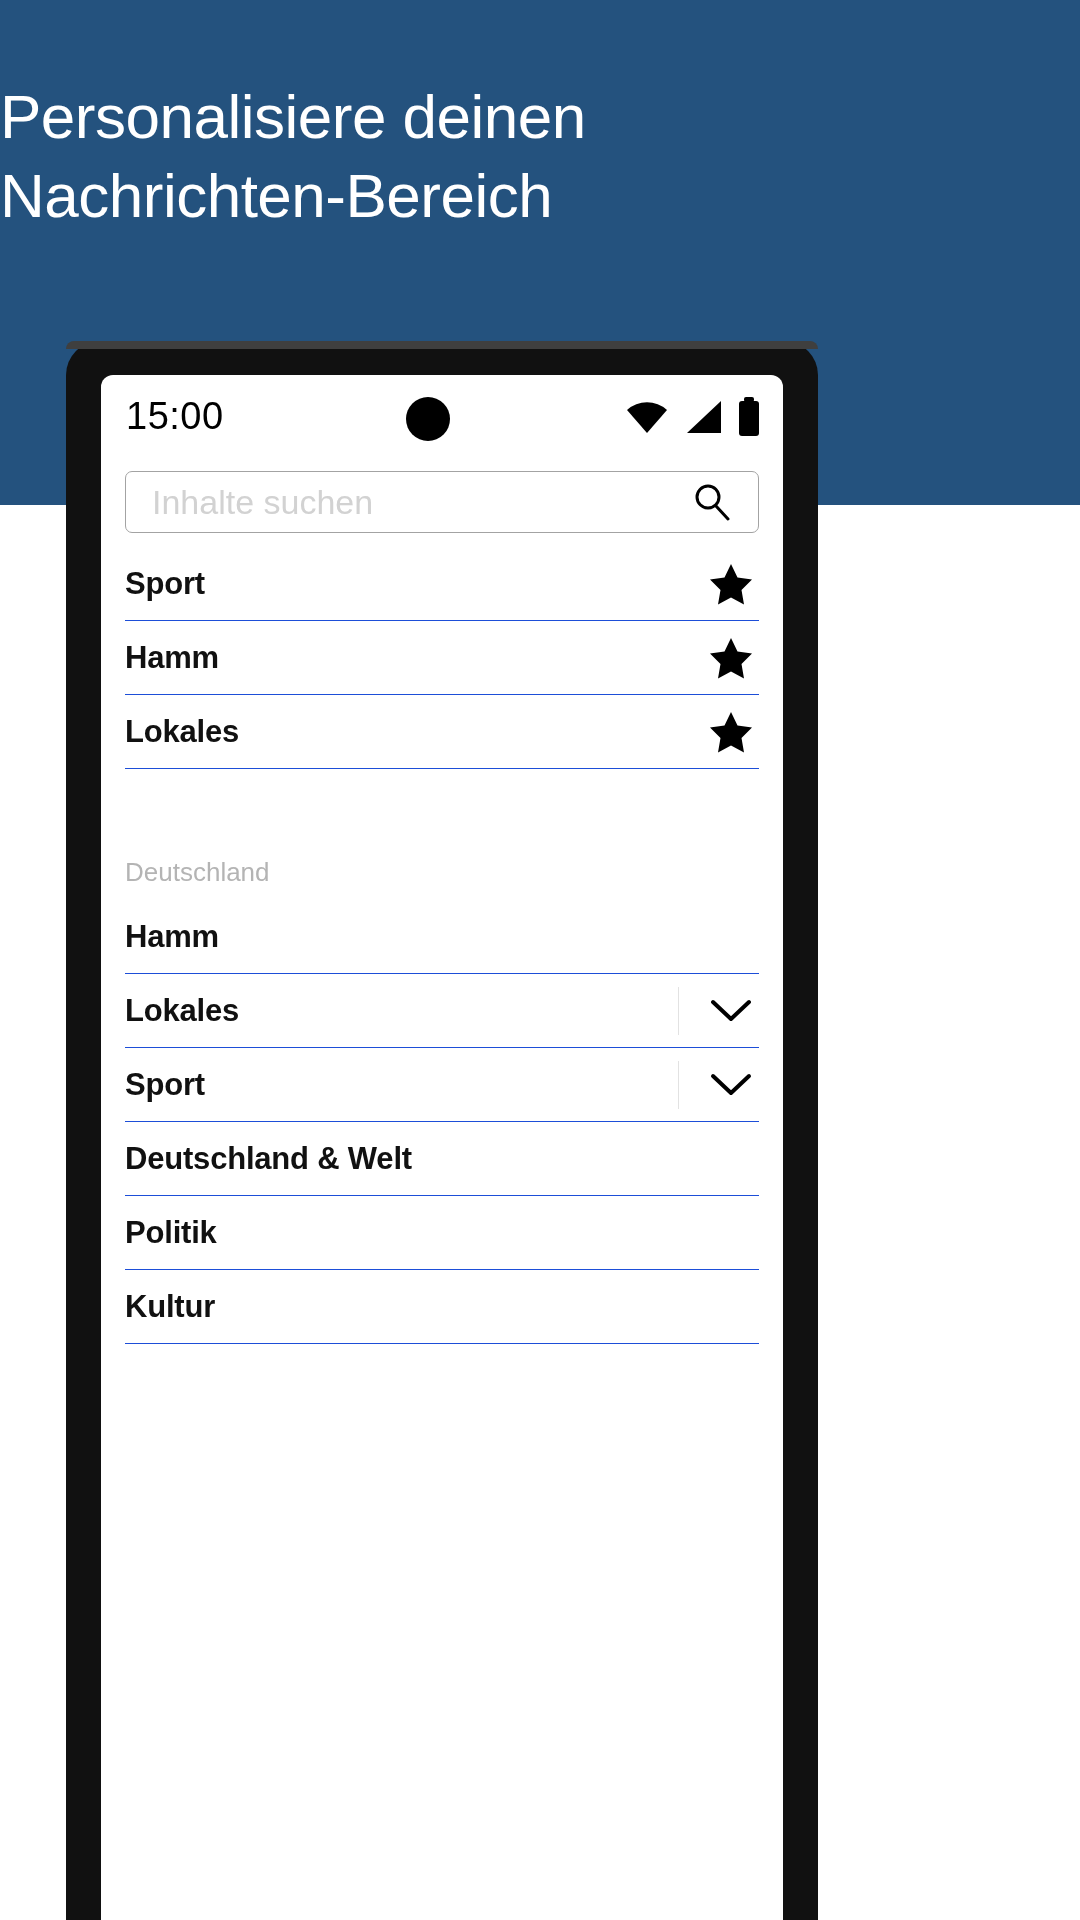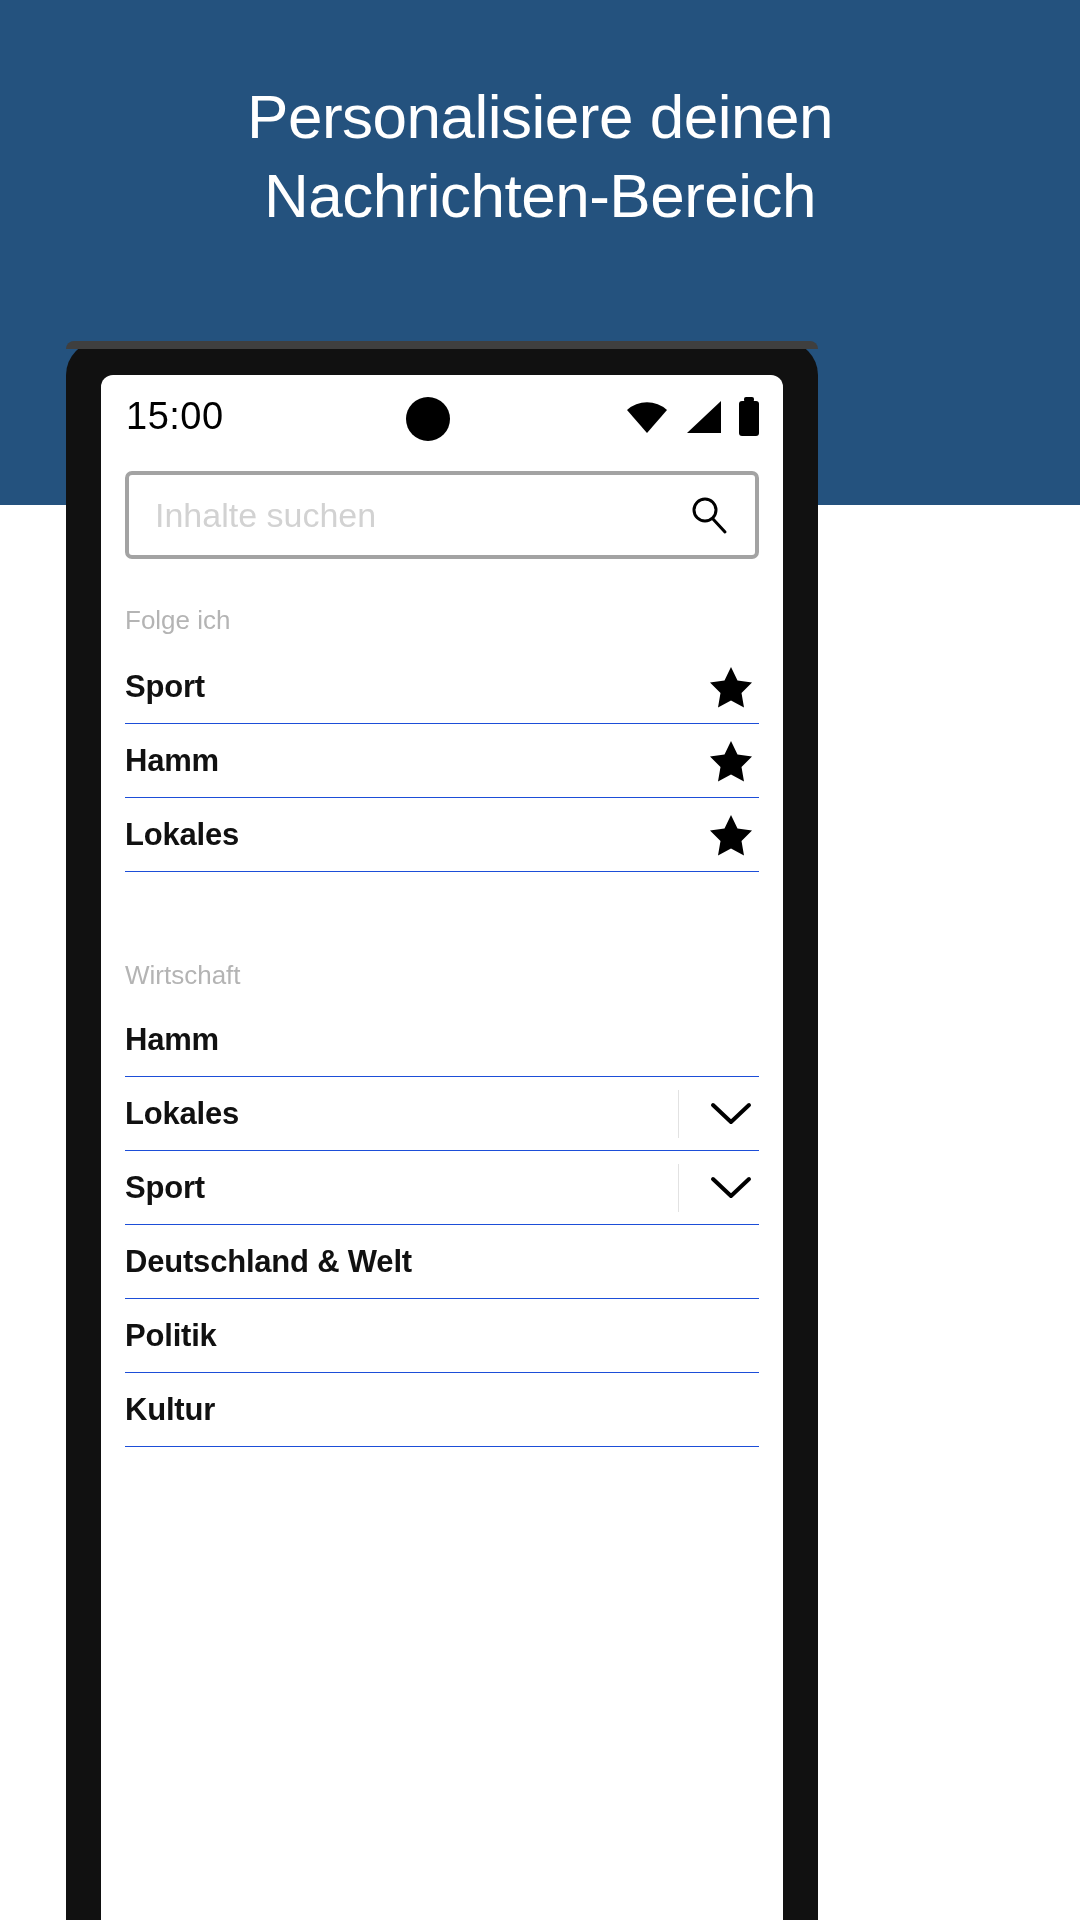--- a/index.html
+++ b/index.html
@@ -15,21 +15,20 @@
   #hero {
     position:absolute;
     left:0; top:0;
     width:1080px; height:505px;
     background:#24527e;
   }
   #hero-title {
     position:absolute;
     left:0; top:78px;
     width:1080px;
-    text-align:center;
     color:#ffffff;
     font-size:62px;
     font-weight:400;
     line-height:1.27;
     letter-spacing:-0.5px;
     white-space:pre-line;
   }
 
   
   #phone {
@@ -82,22 +81,22 @@
     right:22px; top:22px;
     display:flex;
     align-items:center;
     gap:14px;
   }
   .sicon { display:block; }
 
   
   #search-wrap {
     margin:18px 24px 0 24px;
-    height:88px;
-    border:4px solid #a3a3a3;
+    height:62px;
+    border:1px solid #a3a3a3;
     border-radius:7px;
     background:#ffffff;
     display:flex;
     align-items:center;
     padding:0 22px 0 26px;
   }
   #search-input {
     flex:1;
     border:none;
     outline:none;
@@ -183,21 +182,20 @@
     <div id="search-wrap">
       <input id="search-input" type="text" placeholder="Inhalte suchen" style="">
       <button id="search-icon-btn">
         <svg width="42" height="42" viewBox="0 0 42 42">
           <circle cx="17" cy="16" r="11" fill="none" stroke="#000" stroke-width="3"></circle>
           <line x1="25" y1="25" x2="37" y2="38" stroke="#000" stroke-width="3" stroke-linecap="round"></line>
         </svg>
       </button>
     </div>
 
-    <div class="section-label">Folge ich</div>
     <div class="list">
       <div class="row row-first">
         <span class="row-label">Sport</span>
         <button class="star-btn">
           <svg width="44" height="42" viewBox="0 0 44 42">
             <path d="M22 1 L28.5 14.5 L43 16.5 L32.5 27 L35 41.5 L22 34.5 L9 41.5 L11.5 27 L1 16.5 L15.5 14.5 Z" fill="#000"></path>
           </svg>
         </button>
       </div>
       <div class="row">
@@ -212,21 +210,21 @@
         <span class="row-label">Lokales</span>
         <button class="star-btn">
           <svg width="44" height="42" viewBox="0 0 44 42">
             <path d="M22 1 L28.5 14.5 L43 16.5 L32.5 27 L35 41.5 L22 34.5 L9 41.5 L11.5 27 L1 16.5 L15.5 14.5 Z" fill="#000"></path>
           </svg>
         </button>
       </div>
     </div>
     <div class="gap-after-follow"></div>
 
-    <div class="section-label">Wirtschaft</div>
+    <div class="section-label">Deutschland</div>
     <div class="list">
 
       <div class="row cat-first">
         <span class="row-label">Hamm</span>
       </div>
 
       <div class="row">
         <span class="row-label">Lokales</span>
         <span class="chev-wrap">
           <button class="chev-btn">

